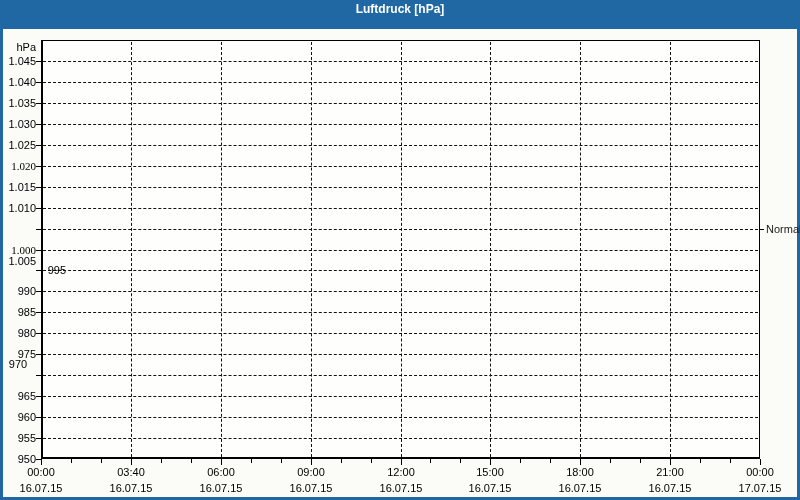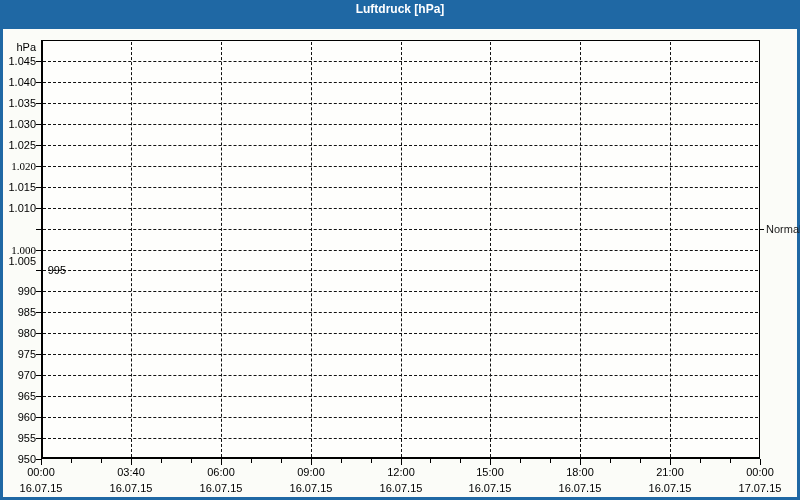--- a/index.html
+++ b/index.html
@@ -105,21 +105,21 @@
       <div class="tick" style="left: 36px; top: 312px; width: 5px; height: 1px;"></div>
       <div class="ylab" style="top: 306px;">985</div>
       <div class="hgrid" style="left: 43px; top: 333px; width: 715px;"></div>
       <div class="tick" style="left: 36px; top: 333px; width: 5px; height: 1px;"></div>
       <div class="ylab" style="top: 327px;">980</div>
       <div class="hgrid" style="left: 43px; top: 354px; width: 715px;"></div>
       <div class="tick" style="left: 36px; top: 354px; width: 5px; height: 1px;"></div>
       <div class="ylab" style="top: 348px;">975</div>
       <div class="hgrid" style="left: 43px; top: 375px; width: 715px;"></div>
       <div class="tick" style="left: 36px; top: 375px; width: 5px; height: 1px;"></div>
-      <div class="ylab" style="top: 369px;">970</div>
+      <div class="ylab" style="top: 358px; text-align: center;">970</div>
       <div class="hgrid" style="left: 43px; top: 396px; width: 715px;"></div>
       <div class="tick" style="left: 36px; top: 396px; width: 5px; height: 1px;"></div>
       <div class="ylab" style="top: 390px;">965</div>
       <div class="hgrid" style="left: 43px; top: 417px; width: 715px;"></div>
       <div class="tick" style="left: 36px; top: 417px; width: 5px; height: 1px;"></div>
       <div class="ylab" style="top: 411px;">960</div>
       <div class="hgrid" style="left: 43px; top: 438px; width: 715px;"></div>
       <div class="tick" style="left: 36px; top: 438px; width: 5px; height: 1px;"></div>
       <div class="ylab" style="top: 432px;">955</div>
       <div class="tick" style="left: 36px; top: 459px; width: 5px; height: 1px;"></div>

